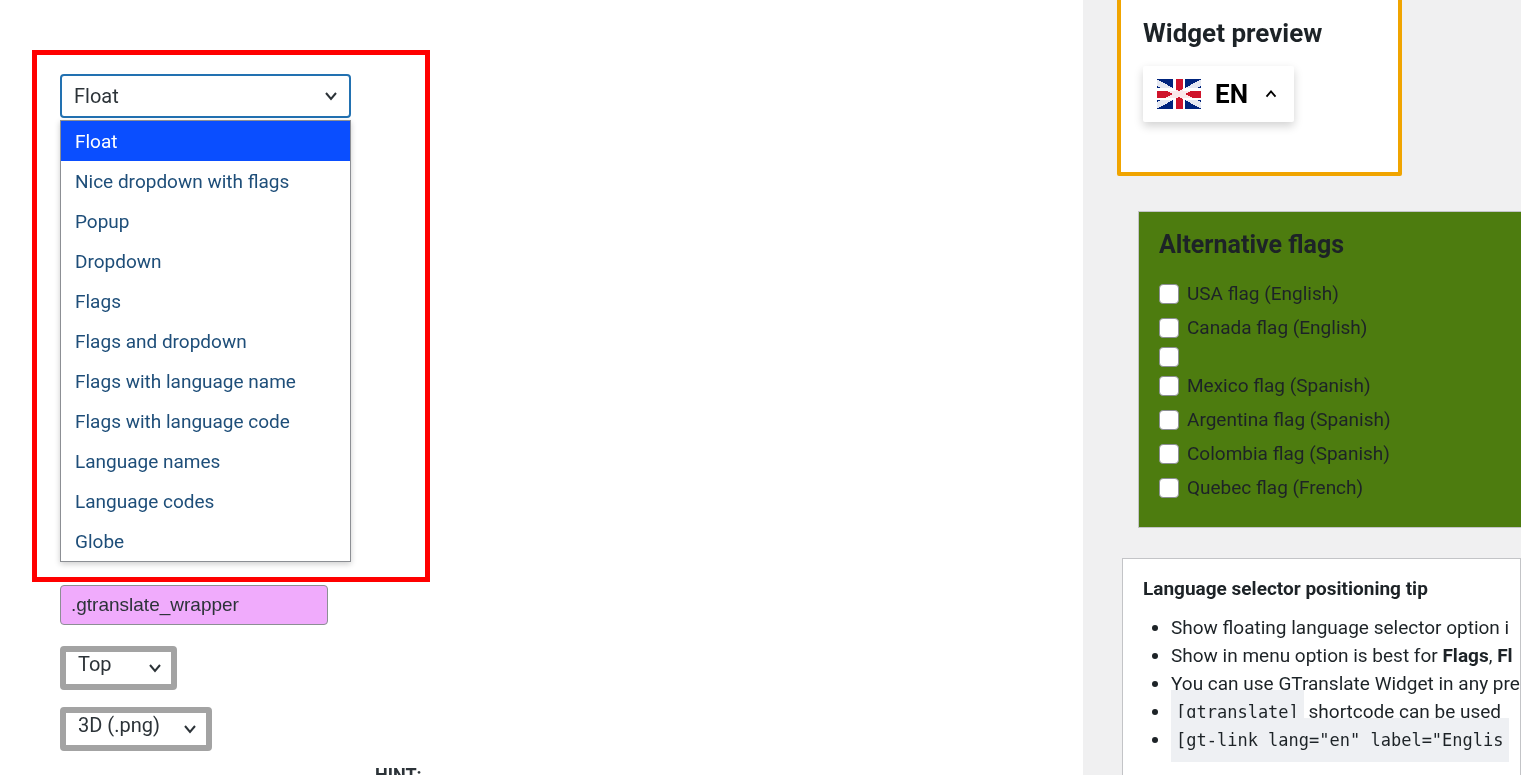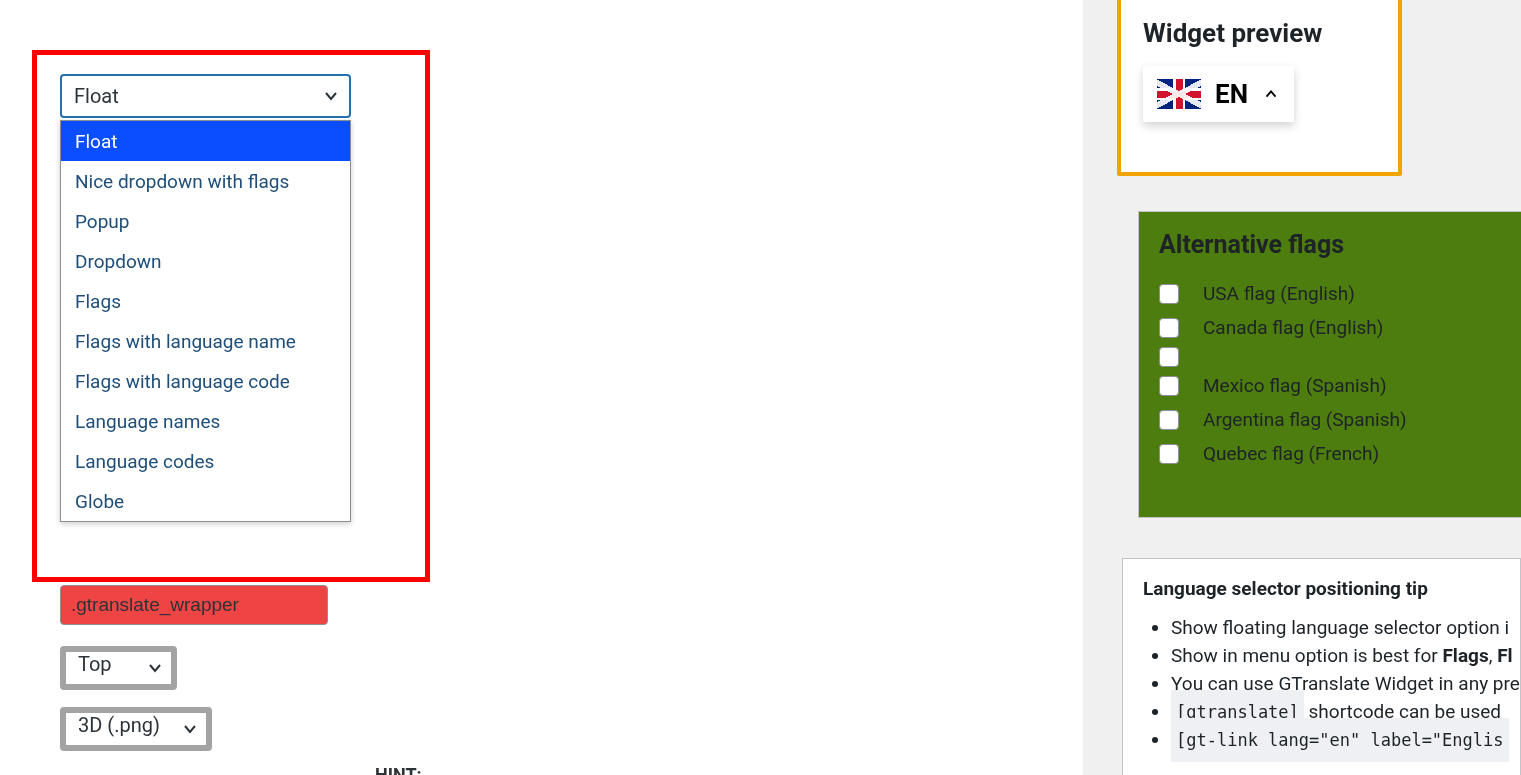--- a/index.html
+++ b/index.html
@@ -77,21 +77,21 @@
     position: absolute;
     left: 60px;
     top: 585px;
     width: 268px;
     height: 40px;
     border: 1px solid #8c8f94;
     border-radius: 4px;
     padding: 0 10px;
     font-size: 19px;
     color: #2c3338;
-    background: #ef4444;
+    background: #f0abfc;
   }
 
   .small-select {
     position: absolute;
     left: 60px;
     height: 44px;
     border: 6px solid #a3a3a3;
     border-radius: 4px;
     background: #fff;
     color: #2c3338;
@@ -200,21 +200,21 @@
     margin-left: 16px;
   }
   .alt-card h3 {
     margin: 0 0 20px 0;
     font-size: 25px;
     font-weight: 700;
     color: #1d2327;
   }
   .alt-list { display: flex; flex-direction: column; gap: 4px; }
   .alt-row {
-    display: flex; align-items: center; gap: 24px;
+    display: flex; align-items: center; gap: 8px;
     font-size: 19px; color: #1d2327; line-height: 30px;
   }
   .alt-row input {
     width: 20px; height: 20px; border: 1px solid #8c8f94; border-radius: 4px;
     appearance: none; background: #fff; margin: 0;
   }
 
   
   .tips-card {
     position: absolute;
@@ -257,20 +257,21 @@
       <path d="M5 7l5 6 5-6" fill="none" stroke="currentColor" stroke-width="2"></path>
     </svg>
 </div>
 
 <div class="listbox">
   <div class="opt selected">Float</div>
   <div class="opt">Nice dropdown with flags</div>
   <div class="opt">Popup</div>
   <div class="opt">Dropdown</div>
   <div class="opt">Flags</div>
+  <div class="opt">Flags and dropdown</div>
   <div class="opt">Flags with language name</div>
   <div class="opt">Flags with language code</div>
   <div class="opt">Language names</div>
   <div class="opt">Language codes</div>
   <div class="opt">Globe</div>
 </div>
 
 <input class="wrapper-input" value=".gtranslate_wrapper" style="">
 
 <div class="small-select sel-top">
@@ -318,20 +319,24 @@
     <label class="alt-row">
         <input type="checkbox" style="">
       </label>
     <label class="alt-row">
         <input type="checkbox" style="">
         <span>Mexico flag (Spanish)</span>
       </label>
     <label class="alt-row">
         <input type="checkbox" style="">
         <span>Argentina flag (Spanish)</span>
+      </label>
+    <label class="alt-row">
+        <input type="checkbox" style="">
+        <span>Colombia flag (Spanish)</span>
       </label>
     <label class="alt-row">
         <input type="checkbox" style="">
         <span>Quebec flag (French)</span>
       </label>
   </div>
 </div>
 
 <div class="tips-card">
   <h3>Language selector positioning tip</h3>

